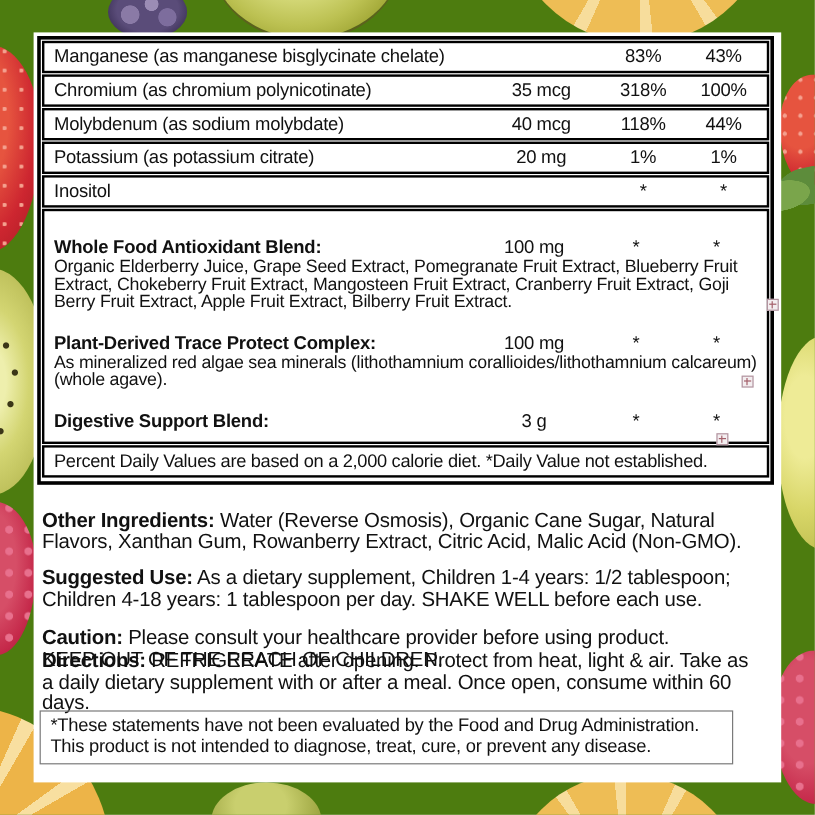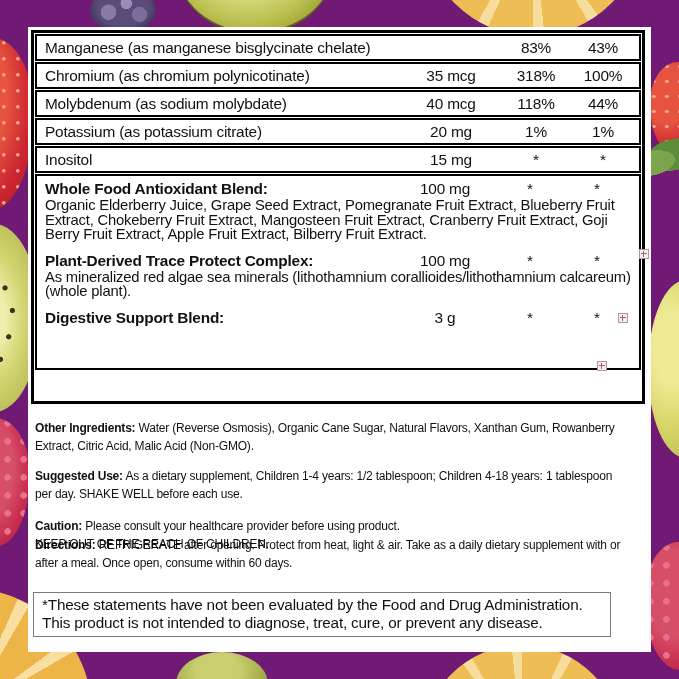--- a/index.html
+++ b/index.html
@@ -1,20 +1,20 @@
 <!DOCTYPE html>
 <html><head>
 <meta charset="utf-8">
 <style>
   html,body{margin:0;padding:0;}
   .canvas{
     position:relative;
     width:679px;height:679px;
     overflow:hidden;
-    background:#701a75;
+    background:#4d7c0f;
     font-family:"Liberation Sans","DejaVu Sans",sans-serif;
     color:#111;
   }
   
   .fruit{position:absolute;}
   .blackberry-top{
     left:90px;top:-12px;width:66px;height:44px;border-radius:50%;
     background:
       radial-gradient(circle at 28% 55%, #8a7aa6 0 14%, rgba(0,0,0,0) 15%),
       radial-gradient(circle at 55% 35%, #9b8cb5 0 12%, rgba(0,0,0,0) 13%),
@@ -124,30 +124,30 @@
   }
   .nrow .nname{flex:1;padding-left:8px;white-space:nowrap;overflow:hidden;}
   .cell-amt{width:108px;text-align:center;}
   .cell-dv1{width:62px;text-align:center;}
   .cell-dv2{width:72px;text-align:center;}
   .blends{
     box-sizing:border-box;border:2px solid #000;margin-bottom:1px;
     padding:4px 6px 2px 6px;height:196px;overflow:hidden;
   }
   .blend{margin-bottom:10px;}
-  .blend-head{display:flex;align-items:flex-start;font-size:15.4px;line-height:17px;letter-spacing:-0.2px;}
+  .blend-head{display:flex;align-items:flex-start;font-size:15.4px;line-height:17px;letter-spacing:-0.2px;margin-top:18px;}
   .blend-head .btitle{flex:1;font-weight:bold;padding-left:2px;white-space:nowrap;}
   .blend-desc{font-size:14.8px;line-height:14.6px;letter-spacing:-0.2px;padding-left:2px;margin-top:1px;}
   .footrow{
     box-sizing:border-box;border:2px solid #000;
     height:27px;display:flex;align-items:center;
     font-size:15.2px;letter-spacing:-0.25px;padding-left:8px;white-space:nowrap;overflow:hidden;
   }
   
-  .sec{position:absolute;left:7px;width:596px;font-size:12px;line-height:17.6px;letter-spacing:-0.2px;}
+  .sec{position:absolute;left:7px;width:596px;font-size:17px;line-height:17.6px;letter-spacing:-0.2px;}
   .sec b{letter-spacing:-0.2px;}
   .sec-other{top:381px;}
   .sec-suggested{top:429px;}
   .sec-caution{top:479px;}
   .sec-directions{top:498px;}
   .disclaimer-box{
     position:absolute;left:5px;top:565px;width:578px;box-sizing:border-box;
     border:1px solid #7a7a7a;padding:3px 8px 5px 8px;
     font-size:15.3px;line-height:17.6px;letter-spacing:-0.2px;
   }
@@ -193,21 +193,20 @@
         <span class="cell-dv2">44%</span>
       </div>
       <div class="nrow">
         <span class="nname">Potassium (as potassium citrate)</span>
         <span class="cell-amt">20 mg</span>
         <span class="cell-dv1">1%</span>
         <span class="cell-dv2">1%</span>
       </div>
       <div class="nrow">
         <span class="nname">Inositol</span>
-        <span class="cell-amt">15 mg</span>
         <span class="cell-dv1">*</span>
         <span class="cell-dv2">*</span>
       </div>
 
       <div class="blends">
         <div class="blend">
           <div class="blend-head">
             <span class="btitle">Whole Food Antioxidant Blend:</span>
             <span class="cell-amt">100 mg</span>
             <span class="cell-dv1">*</span>
@@ -215,32 +214,33 @@
           </div>
           <div class="blend-desc">Organic Elderberry Juice, Grape Seed Extract, Pomegranate Fruit Extract, Blueberry Fruit Extract, Chokeberry Fruit Extract, Mangosteen Fruit  Extract, Cranberry Fruit Extract, Goji Berry Fruit Extract, Apple Fruit Extract, Bilberry Fruit Extract.</div>
         </div>
         <div class="blend">
           <div class="blend-head">
             <span class="btitle">Plant-Derived Trace Protect Complex:</span>
             <span class="cell-amt">100 mg</span>
             <span class="cell-dv1">*</span>
             <span class="cell-dv2">*</span>
           </div>
-          <div class="blend-desc">As mineralized red algae sea minerals (lithothamnium corallioides/lithothamnium calcareum) (whole plant).</div>
+          <div class="blend-desc">As mineralized red algae sea minerals (lithothamnium corallioides/lithothamnium calcareum) (whole agave).</div>
         </div>
         <div class="blend">
           <div class="blend-head">
             <span class="btitle">Digestive Support Blend:</span>
             <span class="cell-amt">3 g</span>
             <span class="cell-dv1">*</span>
             <span class="cell-dv2">*</span>
           </div>
         </div>
       </div>
 
+      <div class="footrow">Percent Daily Values are based on a 2,000 calorie diet. *Daily Value not established.</div>
     </div>
 
     <p class="sec sec-other"><b>Other Ingredients:</b> <span>Water (Reverse Osmosis), Organic Cane Sugar, Natural Flavors, Xanthan Gum, Rowanberry Extract, Citric Acid, Malic Acid (Non-GMO).</span></p>
 
     <p class="sec sec-suggested"><b>Suggested Use:</b> <span>As a dietary supplement, Children 1-4 years: 1/2 tablespoon; Children 4-18 years: 1 tablespoon per day. SHAKE WELL before each use.</span></p>
 
     <p class="sec sec-caution"><b>Caution:</b> <span>Please consult your healthcare provider before using product.</span><br><span>KEEP OUT OF THE REACH OF CHILDREN.</span></p>
 
     <p class="sec sec-directions"><b>Directions:</b> <span>REFRIGERATE after opening. Protect from heat, light &amp; air. Take as a daily dietary supplement with or after a meal. Once open, consume within 60 days.</span></p>
 

